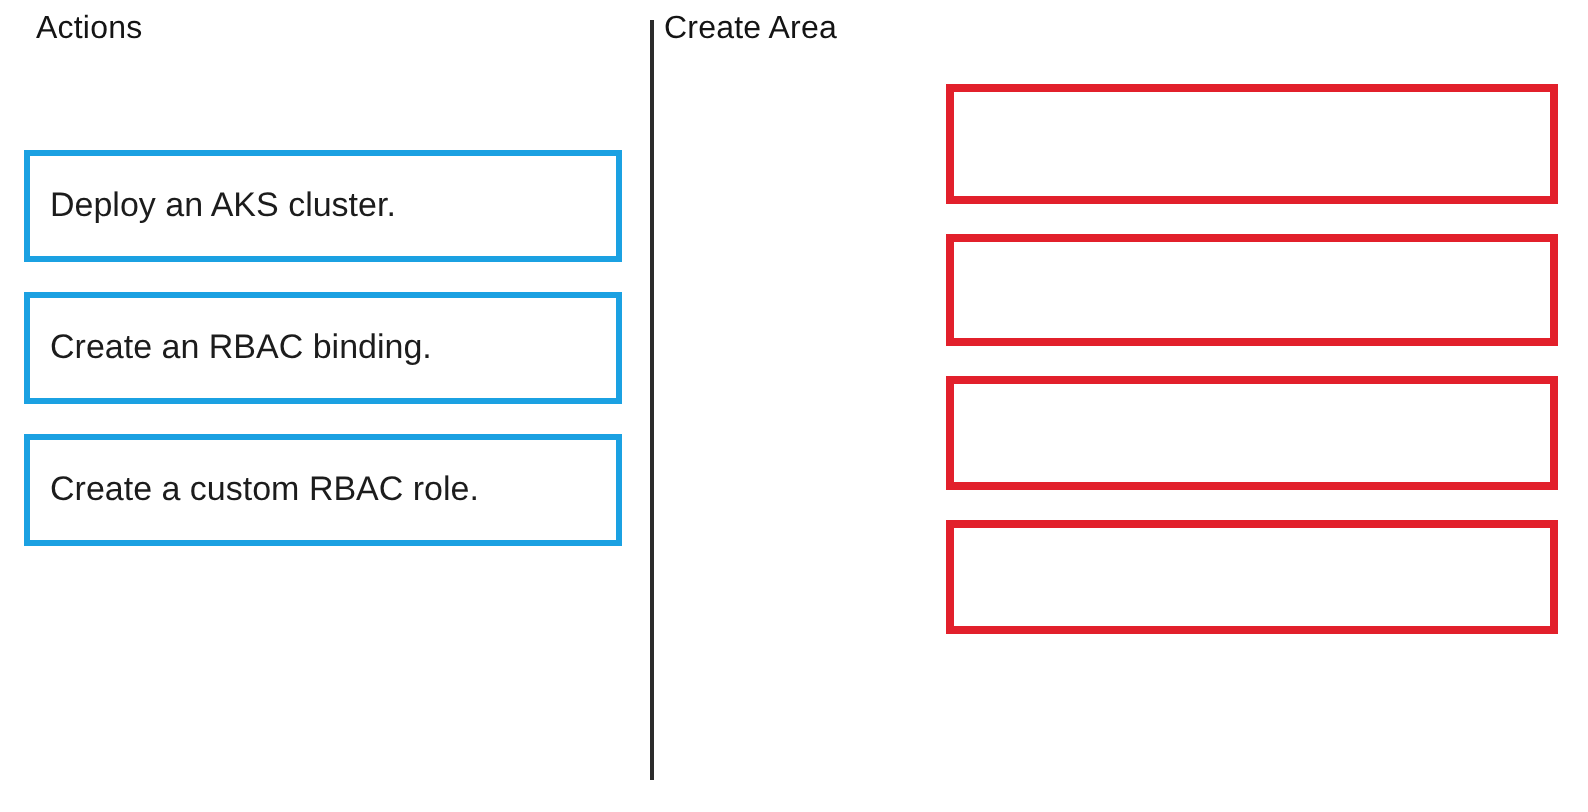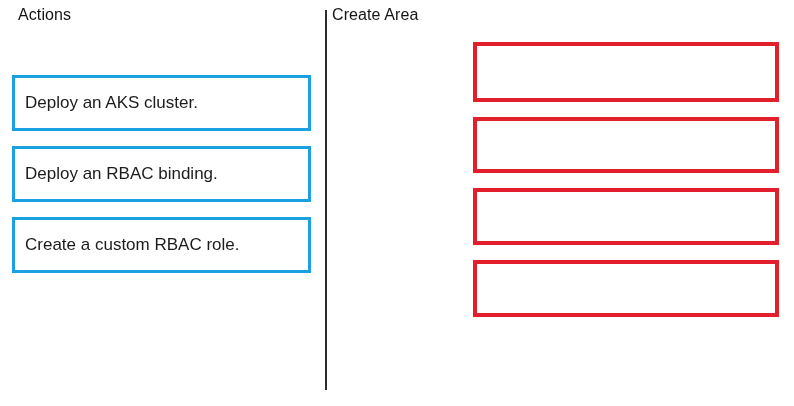--- a/index.html
+++ b/index.html
@@ -95,21 +95,21 @@
 
 <div id="actions-list">
 
   <div class="action-tile">
     <span class="action-label">Deploy an AKS cluster.</span>
   </div>
 
 
 
   <div class="action-tile">
-    <span class="action-label">Deploy an RBAC binding.</span>
+    <span class="action-label">Create an RBAC binding.</span>
   </div>
 
   <div class="action-tile">
     <span class="action-label">Create a custom RBAC role.</span>
   </div>
 
 </div>
 
 <div id="answer-list">
 

